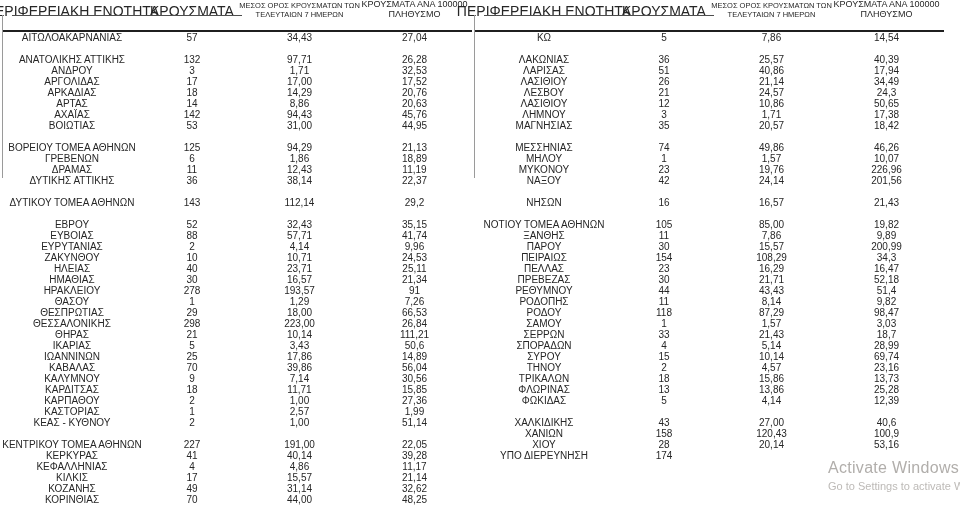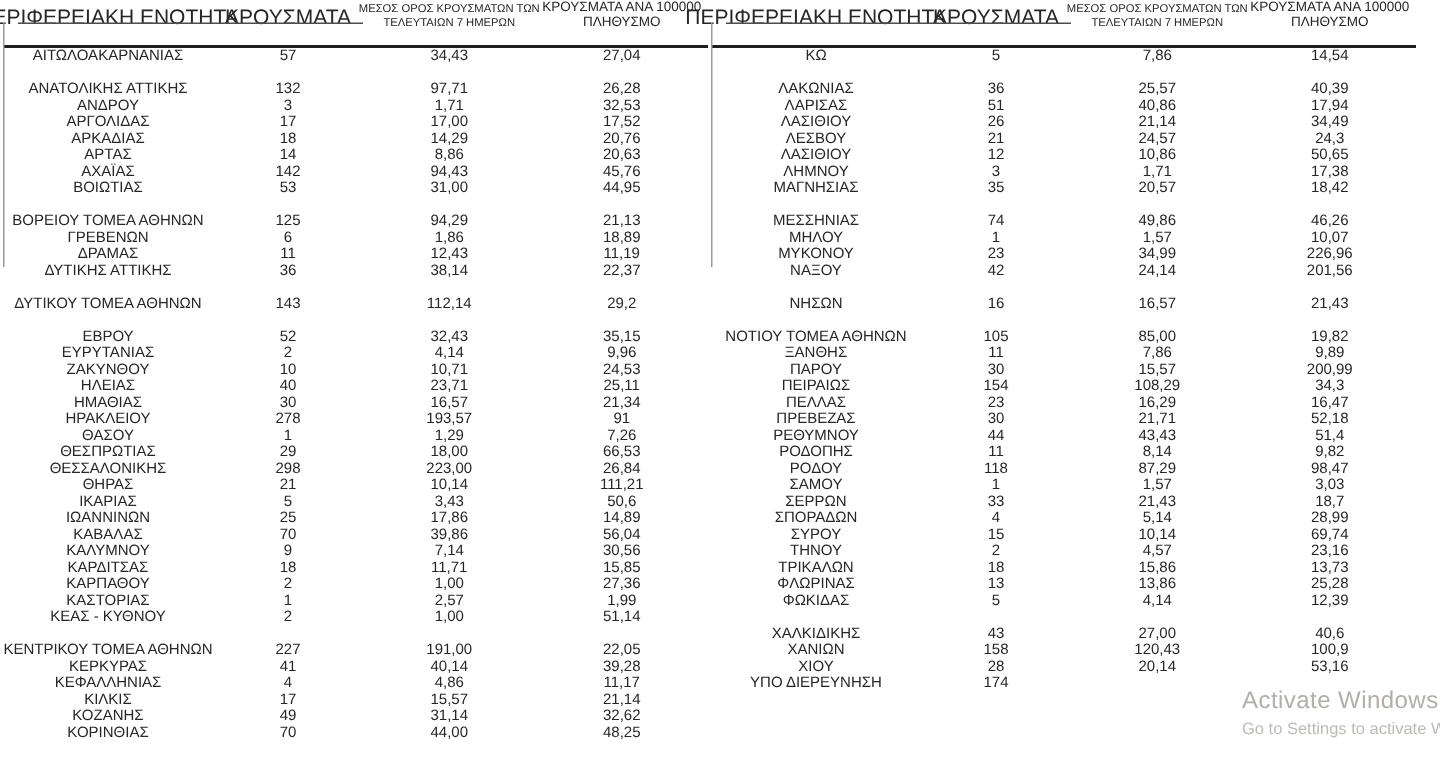--- a/index.html
+++ b/index.html
@@ -186,20 +186,26 @@
         <div class="tcell"></div>
         <div class="tcell"></div>
       </div>
       <div class="trow">
         <div class="tcell">ΕΒΡΟΥ</div>
         <div class="tcell">52</div>
         <div class="tcell">32,43</div>
         <div class="tcell">35,15</div>
       </div>
       <div class="trow">
+        <div class="tcell">ΕΥΒΟΙΑΣ</div>
+        <div class="tcell">88</div>
+        <div class="tcell">57,71</div>
+        <div class="tcell">41,74</div>
+      </div>
+      <div class="trow">
         <div class="tcell">ΕΥΡΥΤΑΝΙΑΣ</div>
         <div class="tcell">2</div>
         <div class="tcell">4,14</div>
         <div class="tcell">9,96</div>
       </div>
       <div class="trow">
         <div class="tcell">ΖΑΚΥΝΘΟΥ</div>
         <div class="tcell">10</div>
         <div class="tcell">10,71</div>
         <div class="tcell">24,53</div>
@@ -423,21 +429,21 @@
       </div>
       <div class="trow">
         <div class="tcell">ΜΗΛΟΥ</div>
         <div class="tcell">1</div>
         <div class="tcell">1,57</div>
         <div class="tcell">10,07</div>
       </div>
       <div class="trow">
         <div class="tcell">ΜΥΚΟΝΟΥ</div>
         <div class="tcell">23</div>
-        <div class="tcell">34,99</div>
+        <div class="tcell">19,76</div>
         <div class="tcell">226,96</div>
       </div>
       <div class="trow">
         <div class="tcell">ΝΑΞΟΥ</div>
         <div class="tcell">42</div>
         <div class="tcell">24,14</div>
         <div class="tcell">201,56</div>
       </div>
       <div class="trow">
         <div class="tcell"></div>

